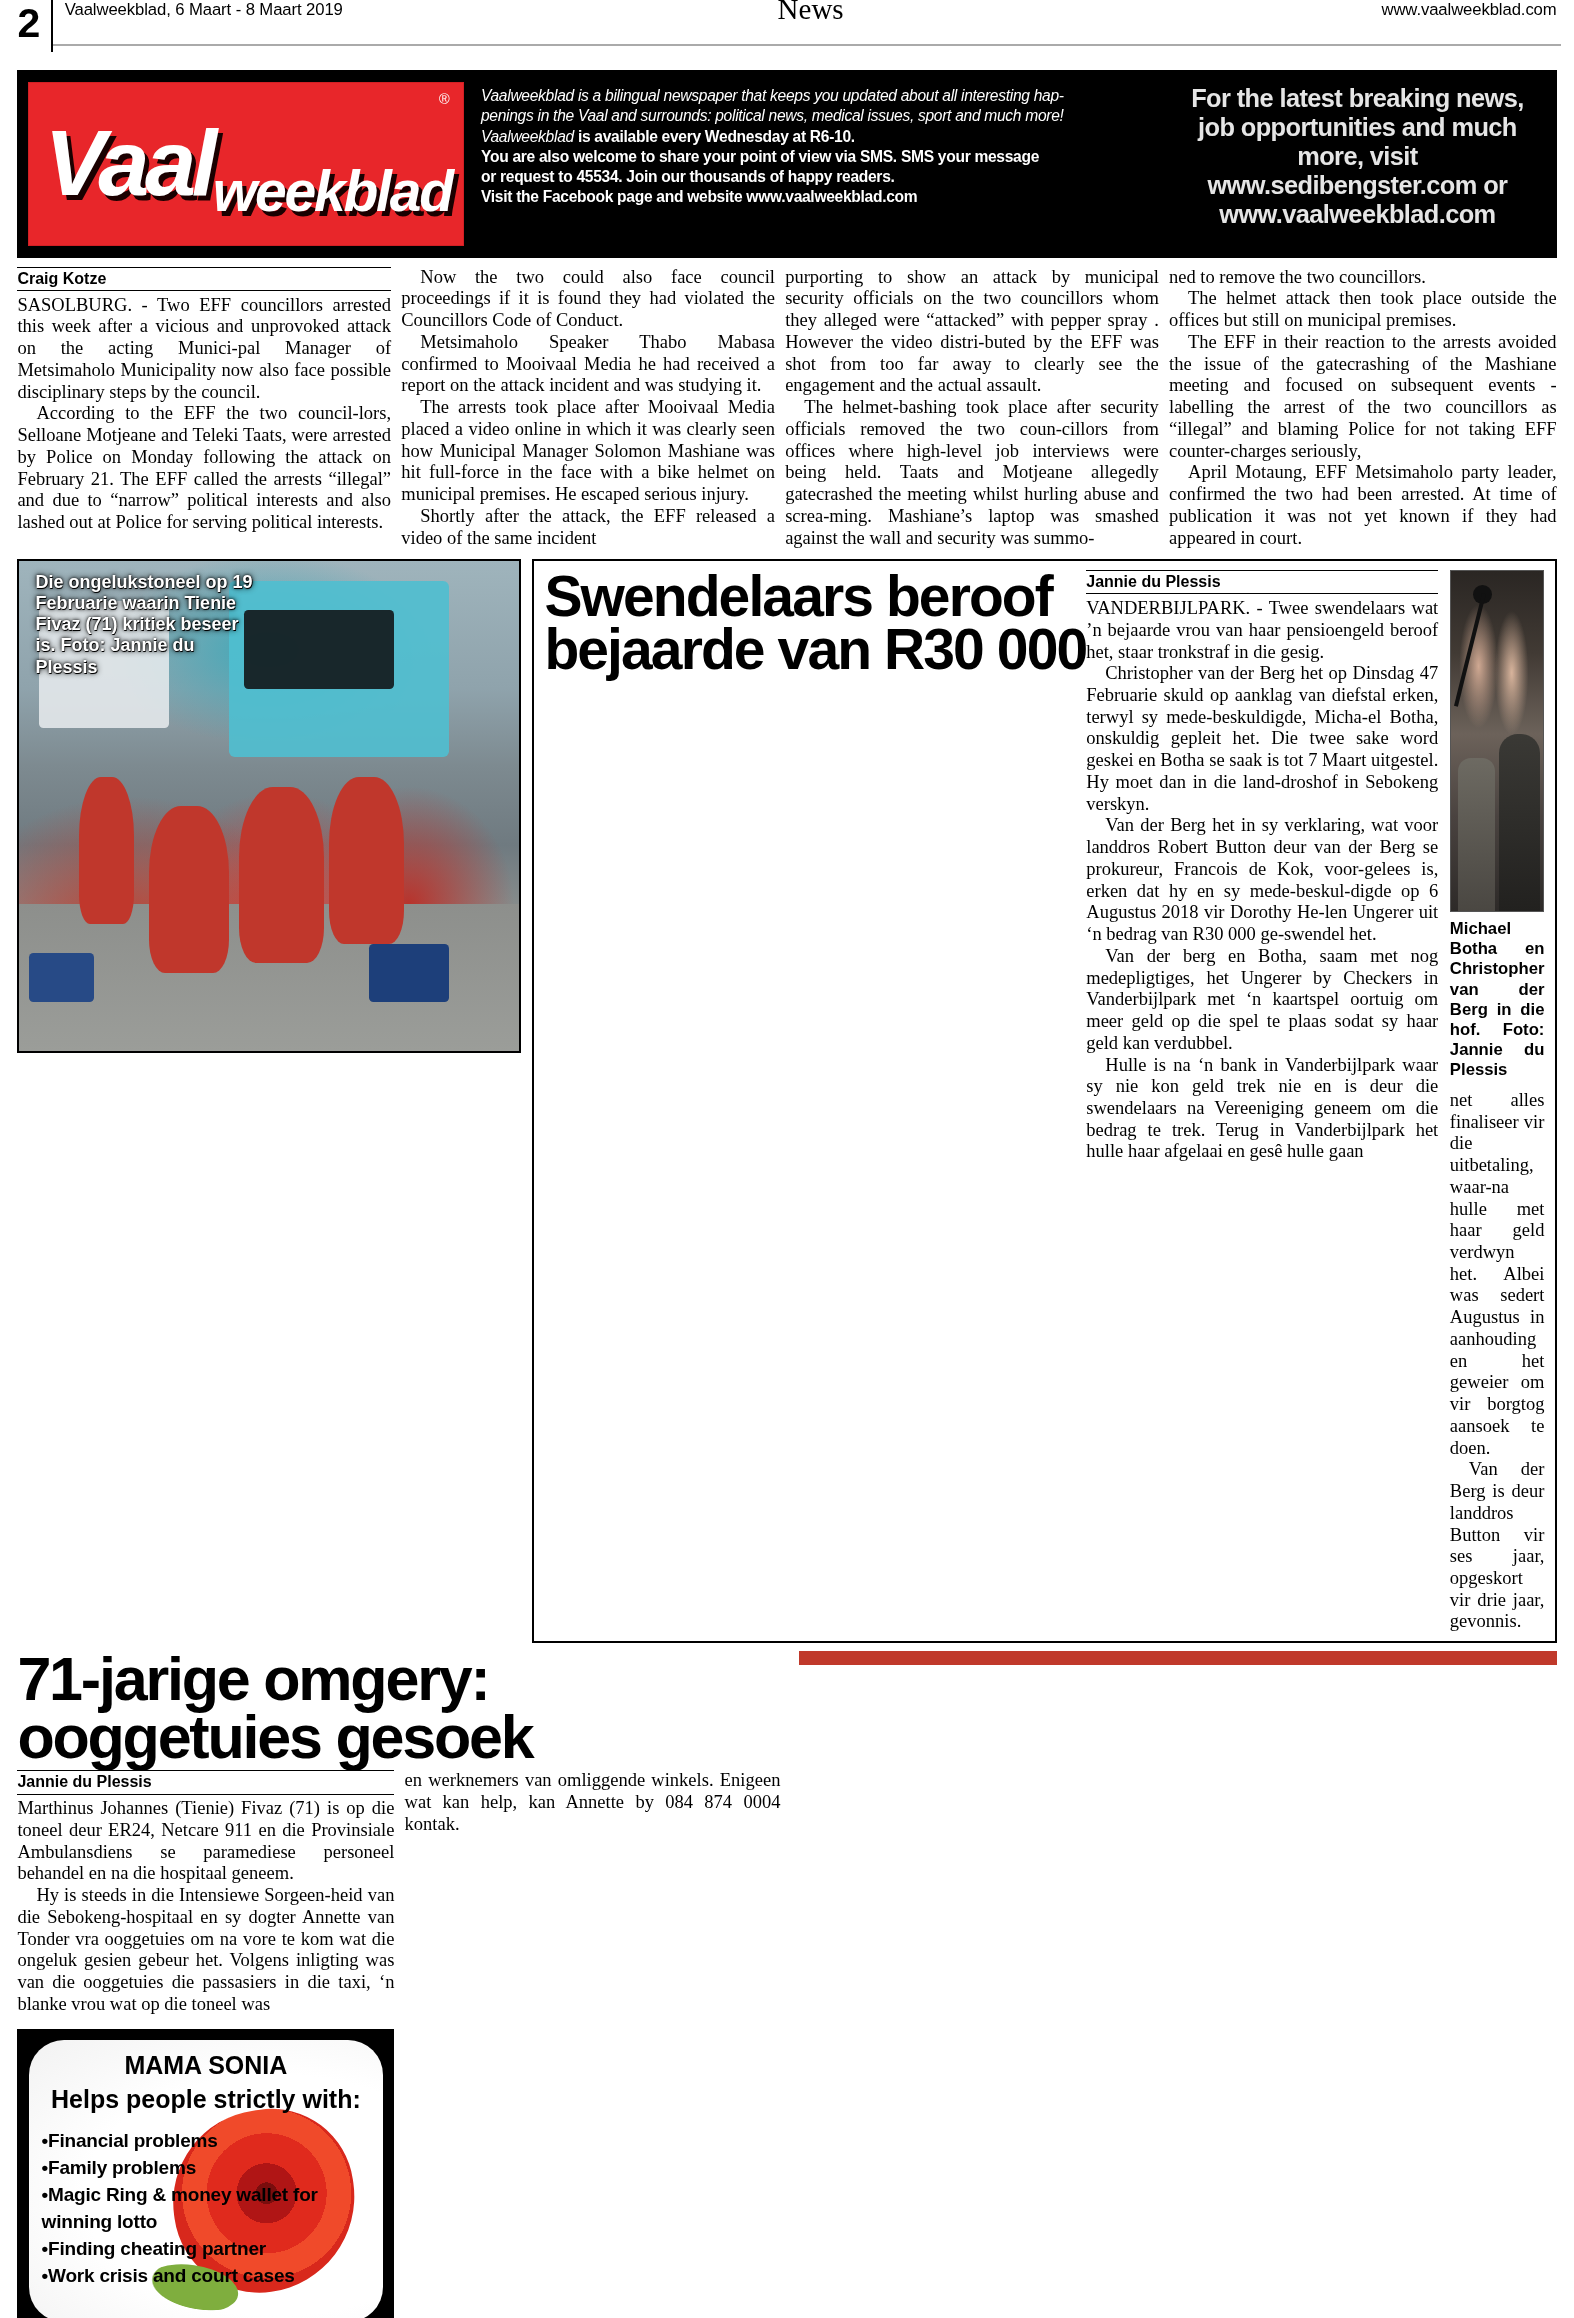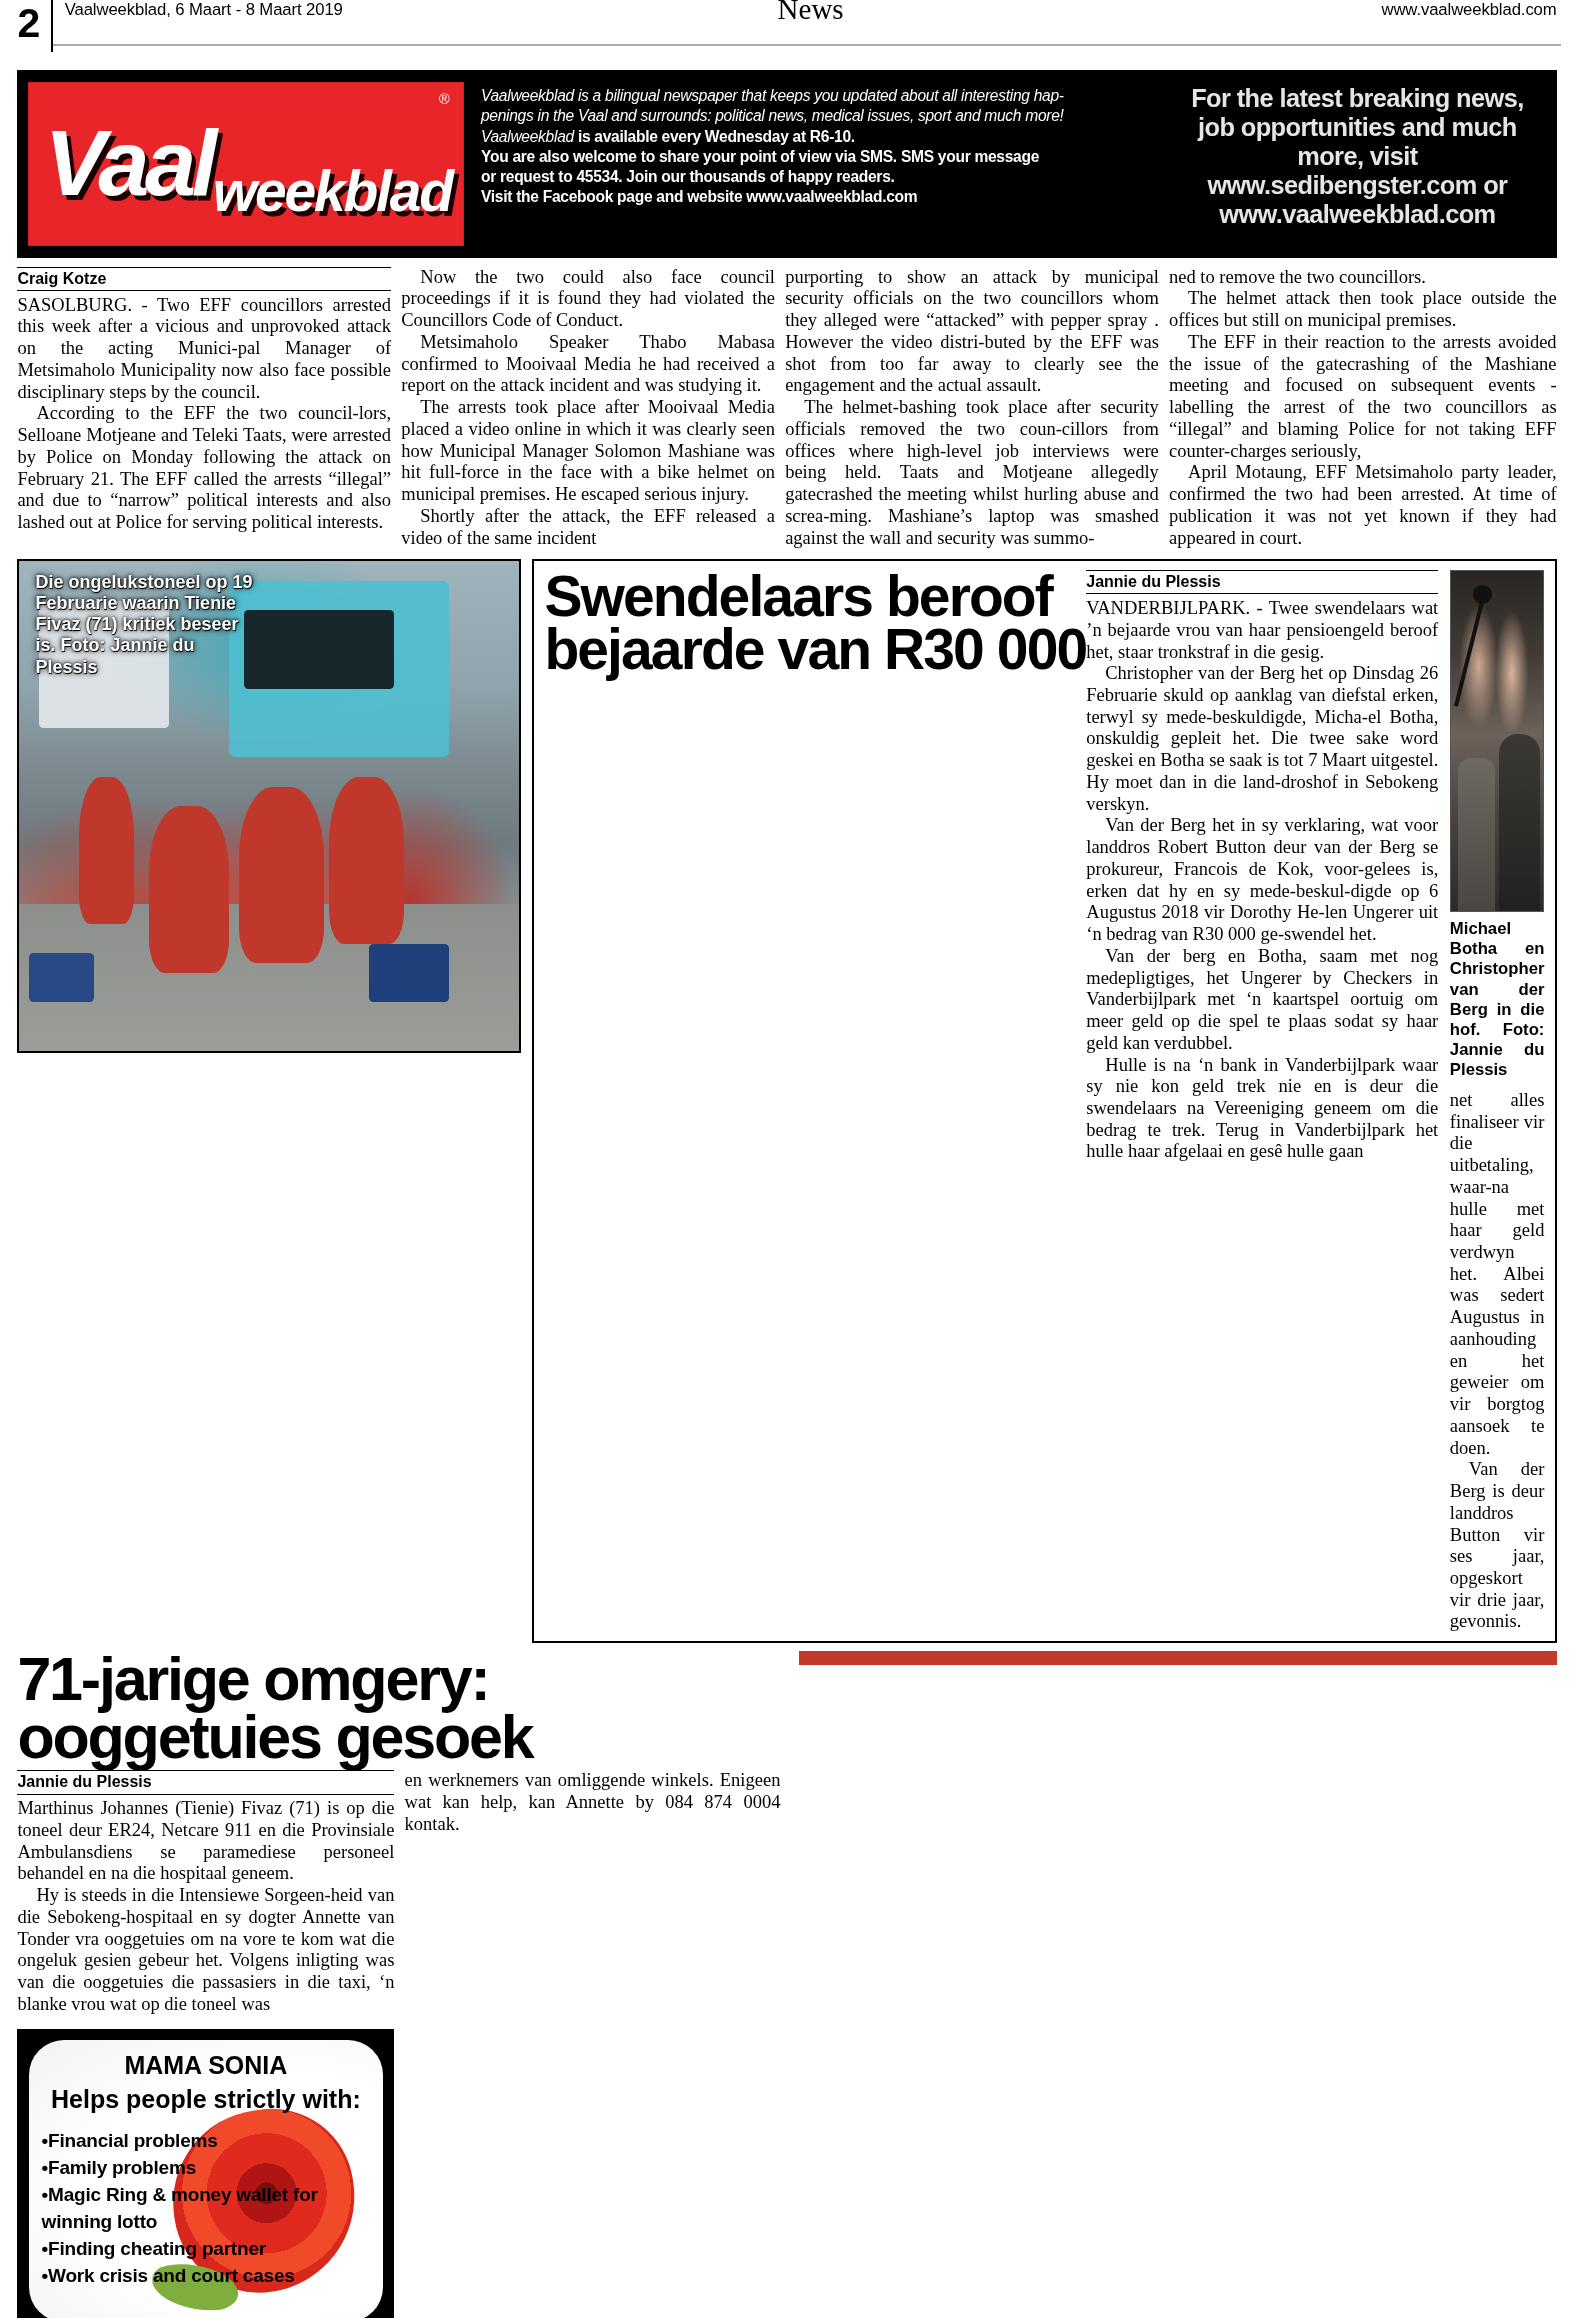--- a/index.html
+++ b/index.html
@@ -348,21 +348,21 @@
     <div class="swendel-box">
       <div class="swendel-head">
         <div>Swendelaars beroof</div>
         <div>bejaarde van R30 000</div>
       </div>
       <div class="swendel-cols">
         <div class="sc">
           <div class="byline">Jannie du Plessis</div>
           <div class="body-text">
             <p>VANDERBIJLPARK. - Twee swendelaars wat ’n bejaarde vrou van haar pensioengeld beroof het, staar tronkstraf in die gesig.</p>
-            <p>Christopher van der Berg het op Dinsdag 26 Februarie skuld op aanklag van diefstal erken, terwyl sy mede-beskuldigde, Micha-el Botha, onskuldig gepleit het. Die twee sake word geskei en Botha se saak is tot 7 Maart uitgestel. Hy moet dan in die land-droshof in Sebokeng verskyn.</p>
+            <p>Christopher van der Berg het op Dinsdag 47 Februarie skuld op aanklag van diefstal erken, terwyl sy mede-beskuldigde, Micha-el Botha, onskuldig gepleit het. Die twee sake word geskei en Botha se saak is tot 7 Maart uitgestel. Hy moet dan in die land-droshof in Sebokeng verskyn.</p>
             <p>Van der Berg het in sy verklaring, wat voor landdros Robert Button deur van der Berg se prokureur, Francois de Kok, voor-gelees is, erken dat hy en sy mede-beskul-digde op 6 Augustus 2018 vir Dorothy He-len Ungerer uit ‘n bedrag van R30 000 ge-swendel het.</p>
             <p>Van der berg en Botha, saam met nog medepligtiges, het Ungerer by Checkers in Vanderbijlpark met ‘n kaartspel oortuig om meer geld op die spel te plaas sodat sy haar geld kan verdubbel.</p>
             <p>Hulle is na ‘n bank in Vanderbijlpark waar sy nie kon geld trek nie en is deur die swendelaars na Vereeniging geneem om die bedrag te trek. Terug in Vanderbijlpark het hulle haar afgelaai en gesê hulle gaan</p>
           </div>
         </div>
         <div class="sc2">
           <div class="court-photo">
             <div class="micball"></div>
             <div class="mic"></div>
             <div class="suit"></div>

